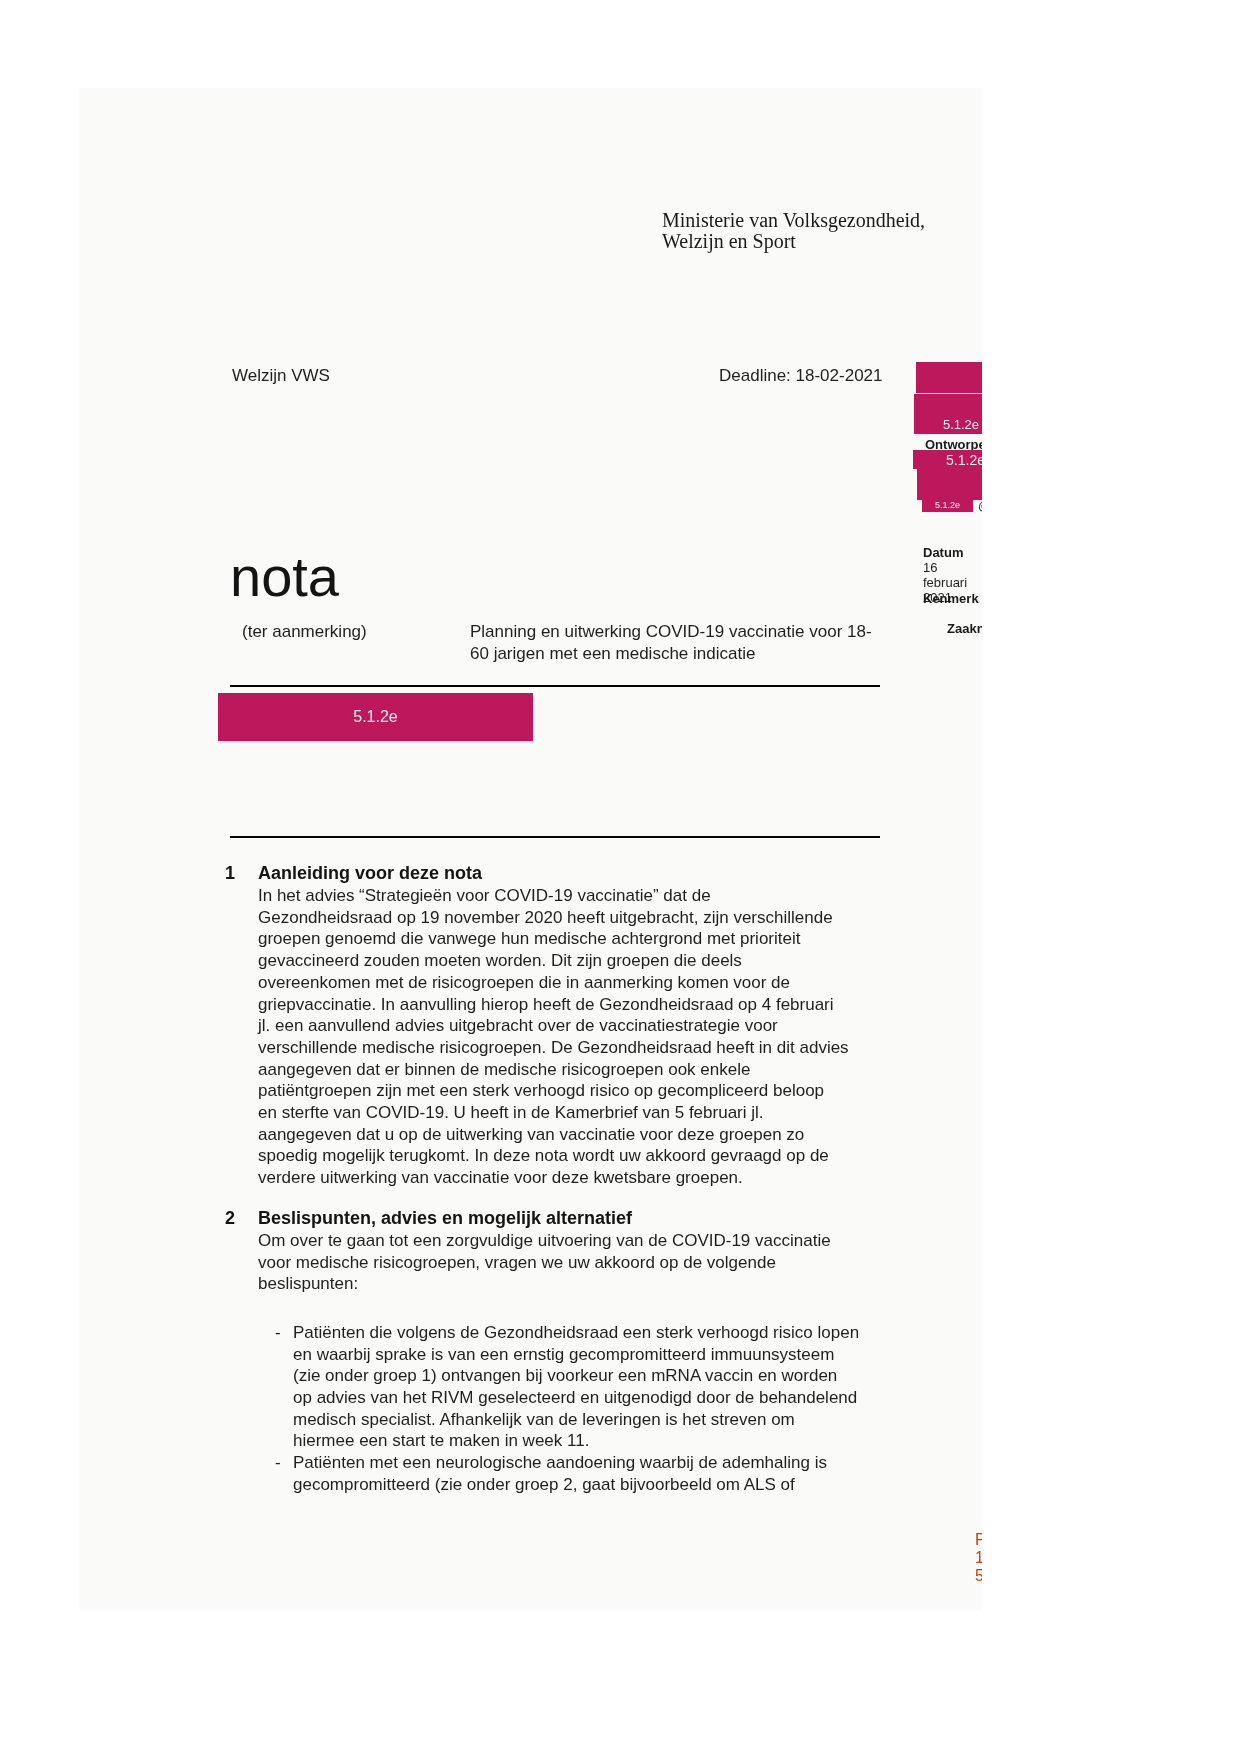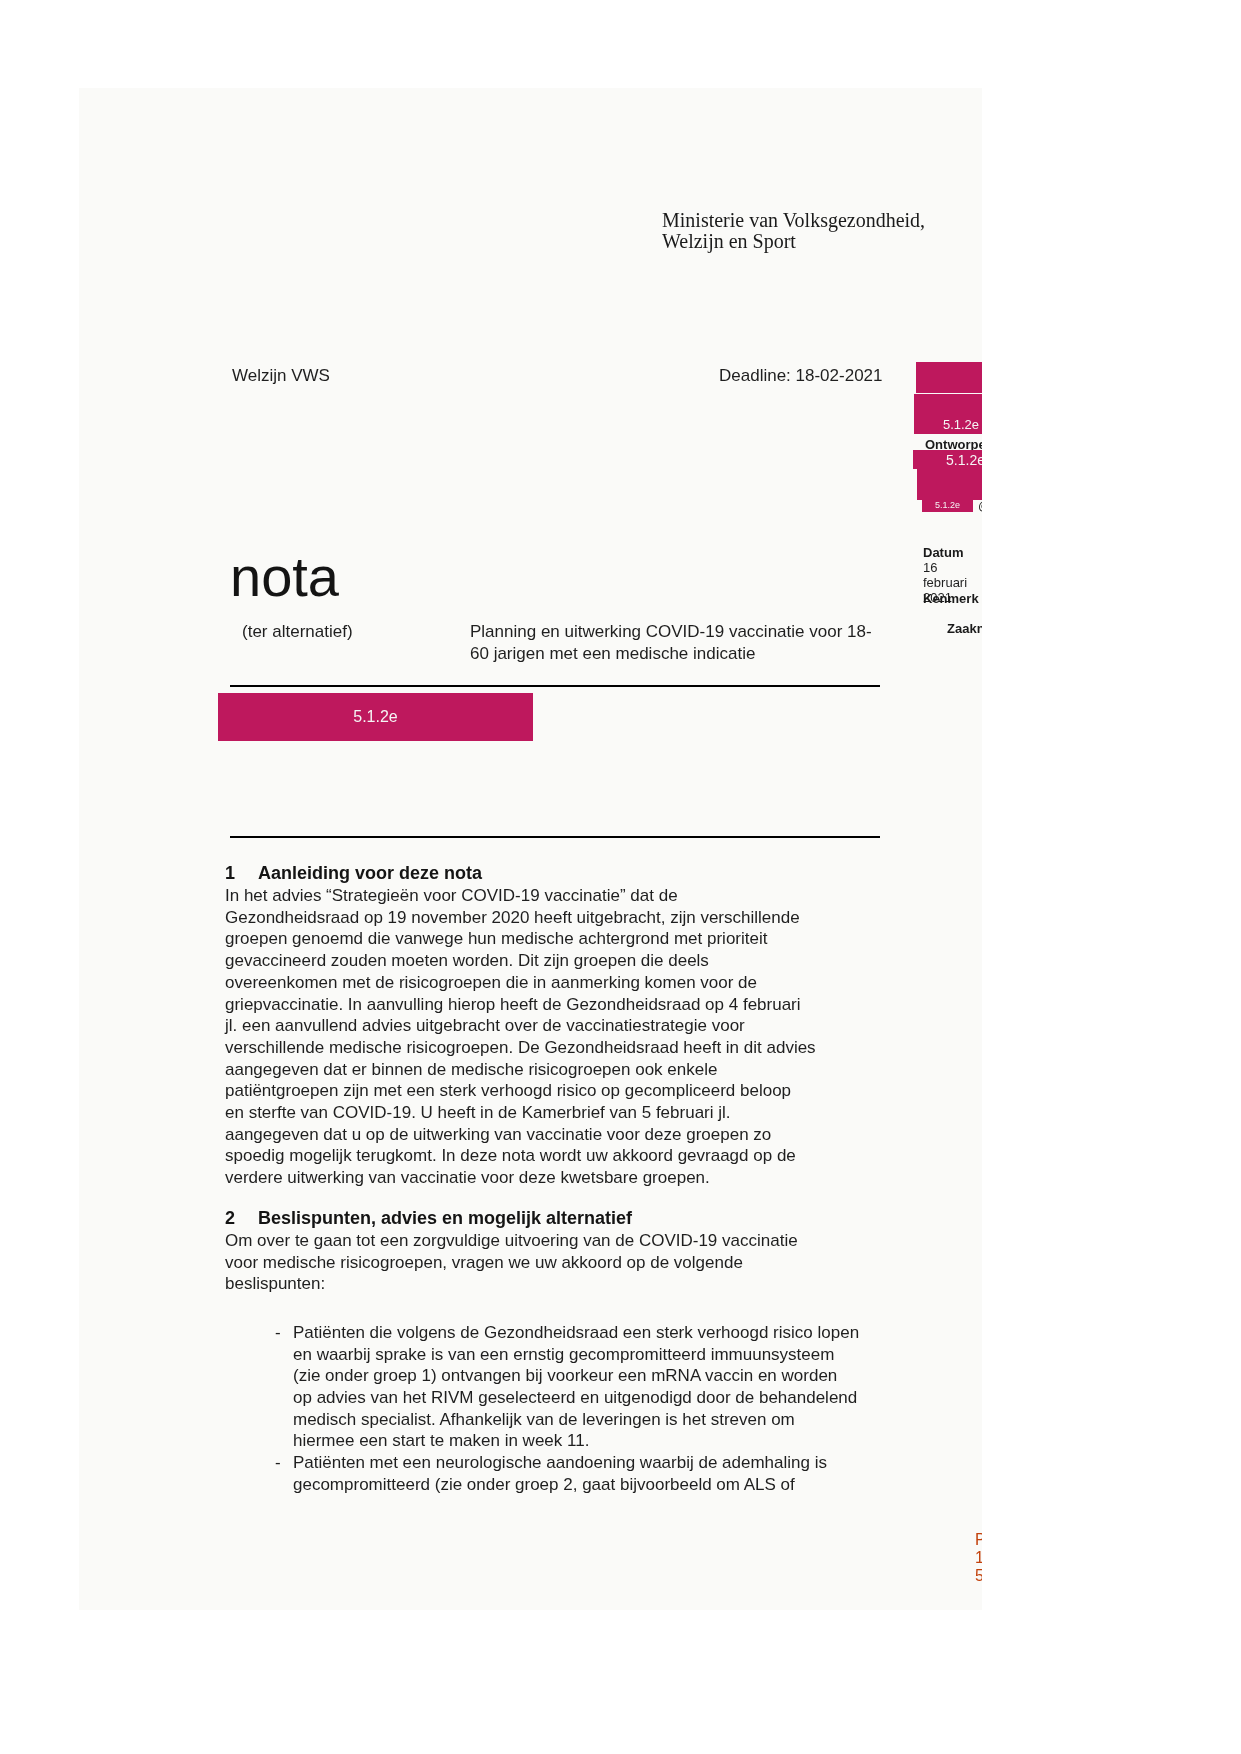--- a/index.html
+++ b/index.html
@@ -46,21 +46,21 @@
   .doc-subtitle{left:242px;top:622px;font-size:17px;}
   .doc-subject{left:470px;top:621px;font-size:17px;line-height:21.5px;white-space:pre-line;width:445px;}
 
   .rule{background:#000;height:2px;width:650px;left:230px;}
   .rule-top{top:685px;}
   .rule-bottom{top:836px;}
 
   .body-col{left:225px;top:862px;width:690px;font-size:17px;line-height:21.7px;}
   .section-head{display:flex;font-weight:bold;font-size:18px;line-height:22px;color:#141414;}
   .section-num{width:33px;flex:0 0 33px;}
-  .para{white-space:pre-line;margin-top:1px;}
+  .para{margin-left:33px;white-space:pre-line;margin-top:1px;}
   .section-2{margin-top:18px;}
   .bullets{margin-top:27px;margin-left:50px;}
   .bullet{display:flex;}
   .bullet-marker{width:18px;flex:0 0 18px;}
   .bullet-text{white-space:pre-line;}
 
   .footer{left:975px;top:1531px;font-size:16px;color:#c2410c;}
 </style>
 </head>
 <body>
@@ -87,21 +87,21 @@
     <div class="abs redaction redaction-box-5">5.1.2e</div>
     <div class="abs redaction redaction-box-6">5.1.2e</div>
     <div class="abs email">@minvws.nl</div>
 
     <div class="abs side-label datum-label">Datum</div>
     <div class="abs datum-value">16 februari 2021</div>
     <div class="abs side-label kenmerk-label">Kenmerk</div>
     <div class="abs side-label zaaknummer-label">Zaaknummer</div>
 
     <div class="abs doc-type">nota</div>
-    <div class="abs doc-subtitle">(ter alternatief)</div>
+    <div class="abs doc-subtitle">(ter aanmerking)</div>
     <div class="abs doc-subject">Planning en uitwerking COVID-19 vaccinatie voor 18-
 60 jarigen met een medische indicatie</div>
 
     <div class="abs rule rule-top"></div>
     <div class="abs redaction redaction-subject">5.1.2e</div>
     <div class="abs rule rule-bottom"></div>
 
     <div class="abs body-col">
 
       <div class="section-head">

